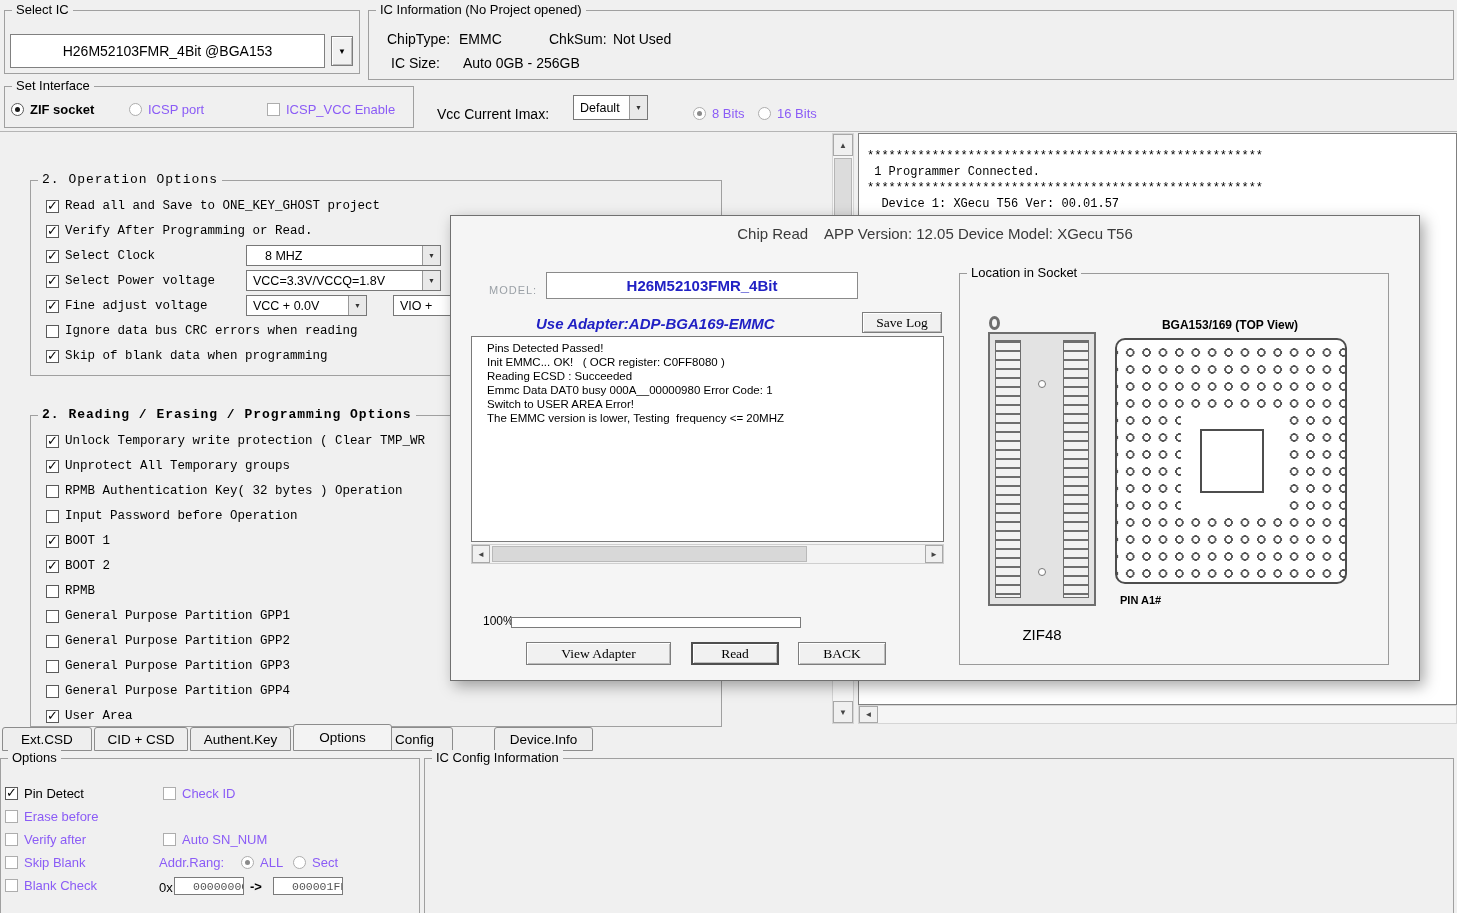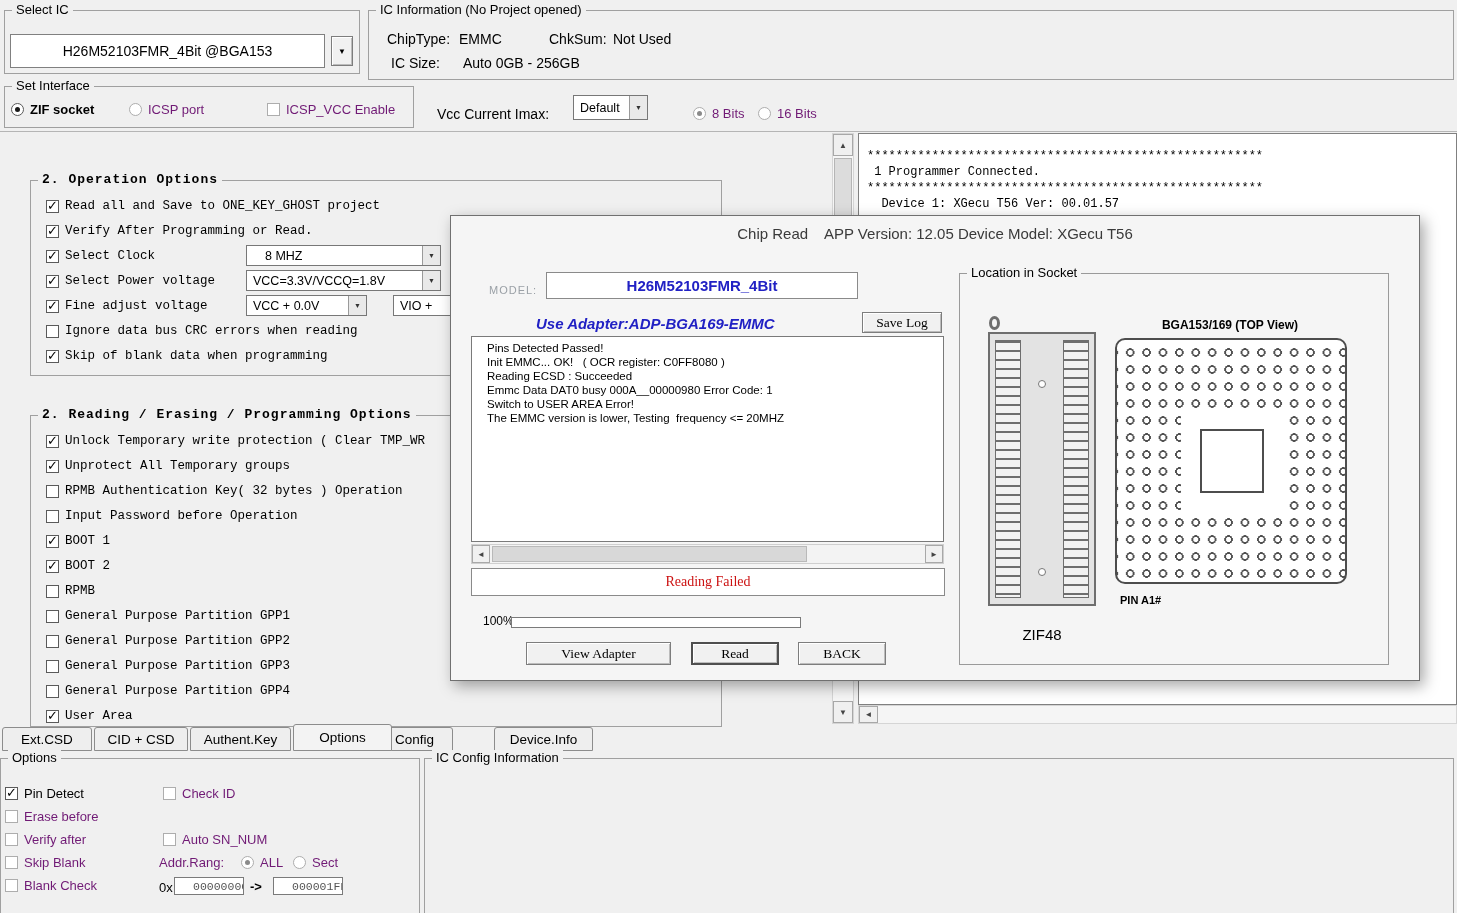--- a/index.html
+++ b/index.html
@@ -6,21 +6,21 @@
   html,body{width:1457px;height:913px;background:#f0f0f0;font-family:"Liberation Sans",sans-serif;color:#000;overflow:hidden;position:relative}
   .abs{position:absolute}
   .gb{position:absolute;border:1px solid #a0a0a0}
   .gb>.legend{position:absolute;top:-9px;left:7px;background:#f0f0f0;padding:0 4px;font-size:13px;line-height:15px;white-space:nowrap}
   .row{position:absolute;display:flex;align-items:center;gap:6px;height:16px;white-space:nowrap;font-size:13px}
   .mono{font-family:"Liberation Mono",monospace;font-size:12.5px}
   .cb{width:13px;height:13px;background:#fff;border:1px solid #5a5a5a;position:relative;flex:0 0 auto}
   .cb.on::after{content:"\2713";position:absolute;left:0;top:-3px;font-size:13px;font-weight:bold;color:#000;font-family:"DejaVu Sans",sans-serif}
   .rb{width:13px;height:13px;background:#fff;border:1px solid #5a5a5a;border-radius:50%;position:relative;flex:0 0 auto}
   .rb.on::after{content:"";position:absolute;left:3px;top:3px;width:5px;height:5px;border-radius:50%;background:#1a1a1a}
-  .dim{color:#701a75}
+  .dim{color:#8b5cf6}
   .dim .cb,.dim .rb{border-color:#adadad}
   .dim .rb.on::after{background:#8a8a8a}
   .combo{position:absolute;background:#fff;border:1px solid #777;display:flex;align-items:center;padding-left:6px;font-size:12.5px;overflow:hidden;white-space:nowrap}
   .combo .arr{position:absolute;right:0;top:0;bottom:0;width:18px;background:#e9e9e9;border-left:1px solid #9a9a9a;display:flex;align-items:center;justify-content:center;font-size:7px;color:#333}
   .btn{position:absolute;background:#f1f1f1;border:1px solid #7d7d7d;box-shadow:inset 1px 1px 0 #fff,inset -1px -1px 0 #bcbcbc;display:flex;align-items:center;justify-content:center;font-family:"Liberation Serif",serif;font-size:13.5px;cursor:default;white-space:nowrap}
   .sb-btn{position:absolute;background:#f0f0f0;border:1px solid #a8a8a8;display:flex;align-items:center;justify-content:center;font-size:8px;color:#444}
   .tab{position:absolute;top:727px;height:24px;background:#eeeeee;border:1px solid #8c8c8c;display:flex;align-items:center;justify-content:center;font-size:13.5px;border-radius:3px 3px 0 0}
   .tab.on{top:724px;height:27px;background:#f3f3f3;z-index:3}
   .prebox{white-space:pre;overflow:hidden}
   .zif-rail{position:absolute;top:6px;bottom:6px;width:26px;border:1px solid #6e6e6e;background:repeating-linear-gradient(to bottom,#6e6e6e 0 2px,#f2f2f2 2px 9px)}
@@ -71,21 +71,21 @@
   <span>8 Bits</span>
 </div>
 <div class="row dim" style="left:758px;top:105px">
   <span class="rb"></span>
   <span>16 Bits</span>
 </div>
 
 <div class="abs" style="left:0;top:131px;width:1457px;height:1px;background:#b5b5b5"></div>
 
 <div class="gb" style="left:30px;top:180px;width:692px;height:196px">
-  <span class="legend mono" style="font-weight:bold;font-size:13px;letter-spacing:1px">2. Operation Options</span>
+  <span class="legend mono" style="font-weight:normal;font-size:13px;letter-spacing:1px">2. Operation Options</span>
 
   <div class="row mono" style="left:15px;top:17px">
     <span class="cb on"></span>
     <span>Read all and Save to ONE_KEY_GHOST project</span>
   </div>
   <div class="row mono" style="left:15px;top:42px">
     <span class="cb on"></span>
     <span>Verify After Programming or Read.</span>
   </div>
   <div class="row mono" style="left:15px;top:67px">
@@ -210,23 +210,20 @@
 Emmc Data DAT0 busy 000A__00000980 Error Code: 1
 Switch to USER AREA Error!
 The EMMC version is lower, Testing  frequency &lt;= 20MHZ</div>
 
   <div class="abs" style="left:20px;top:328px;width:473px;height:20px;background:#f3f3f3;border:1px solid #cfcfcf">
     <div class="sb-btn" style="left:0;top:0;width:18px;height:18px">◄</div>
     <div class="sb-btn" style="right:0;top:0;width:18px;height:18px">►</div>
     <div class="abs" style="left:20px;top:1px;width:315px;height:16px;background:#d8d8d8;border:1px solid #b9b9b9"></div>
   </div>
 
-  <div class="abs" style="left:20px;top:352px;width:474px;height:28px;background:#fff;border:1px solid #8a8a8a;display:flex;align-items:center;justify-content:center">
-    <span style="font-family:'Liberation Serif',serif;font-size:14px;color:#cc1111">Reading Failed</span>
-  </div>
 
   <span class="abs" style="left:32px;top:398px;font-size:12px">100%</span>
   <div class="abs" style="left:60px;top:401px;width:290px;height:11px;background:#fff;border:1px solid #7a7a7a"></div>
 
   <div class="btn" style="left:75px;top:426px;width:145px;height:23px">View Adapter</div>
   <div class="btn" style="left:240px;top:426px;width:88px;height:23px;border:2px solid #4f4f4f">Read</div>
   <div class="btn" style="left:347px;top:426px;width:88px;height:23px">BACK</div>
 
   <div class="gb" style="left:508px;top:57px;width:430px;height:392px;border-color:#9a9a9a">
     <span class="legend" style="background:#f5f5f5">Location in Socket</span>

